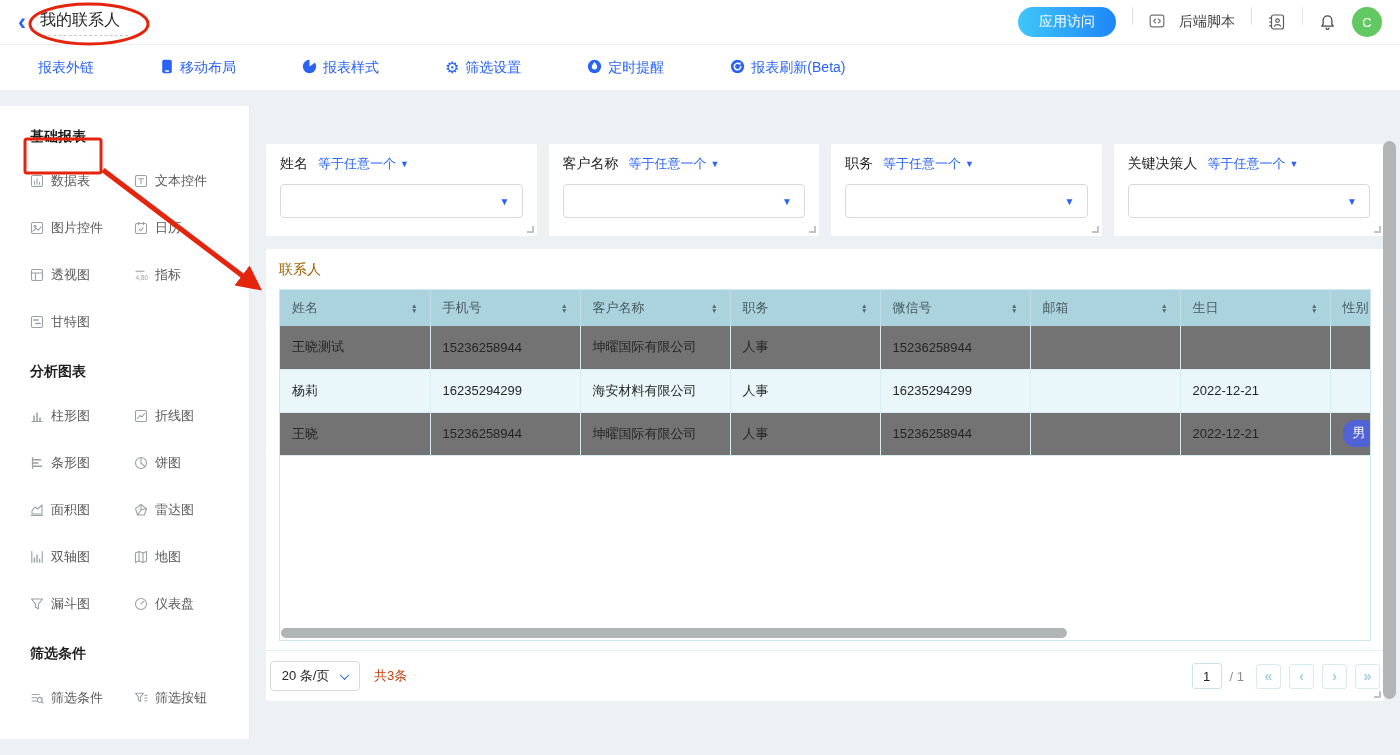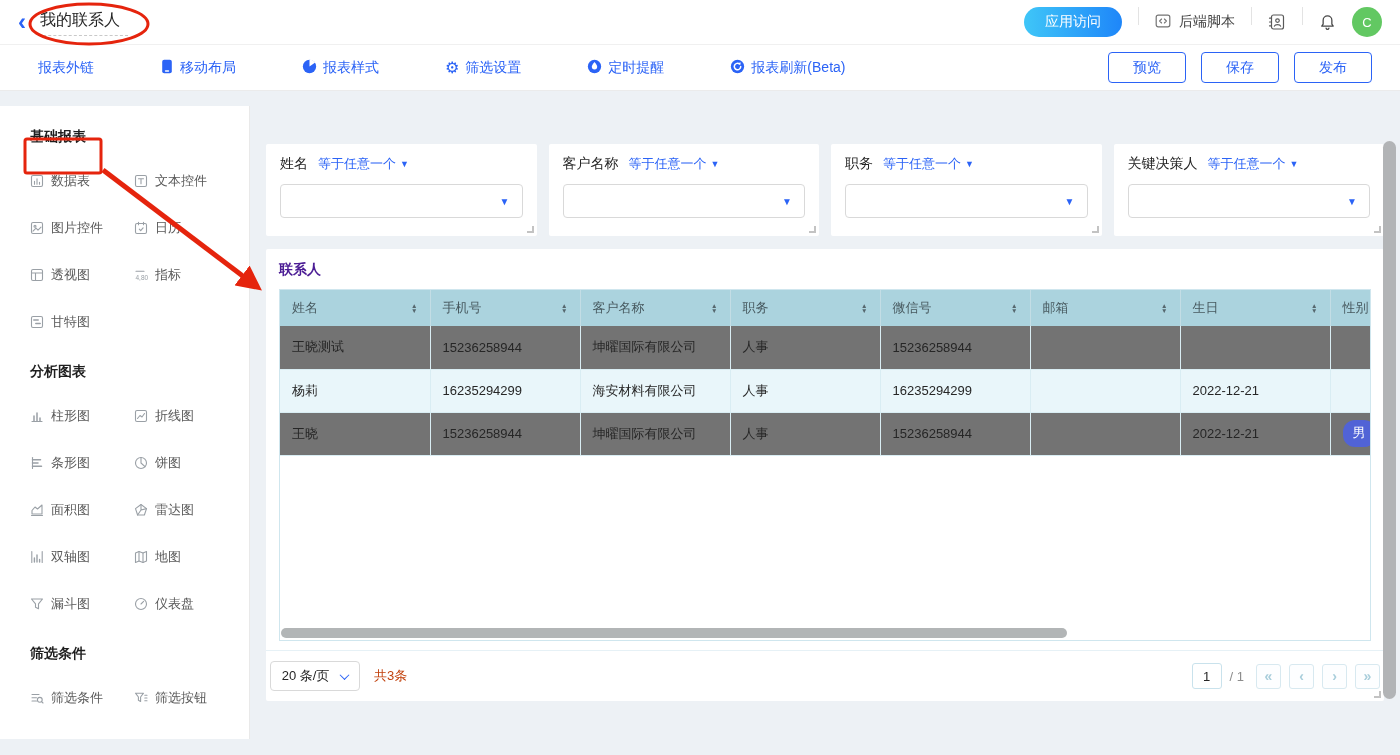--- a/index.html
+++ b/index.html
@@ -9,21 +9,21 @@
   
   .topbar { height:45px; background:#fff; display:flex; align-items:center;
     justify-content:space-between; padding:0 18px; border-bottom:1px solid #f0f0f0; position:relative; }
   .topbar-left { display:flex; align-items:center; }
   .back { color:#2b63f6; font-size:24px; font-weight:bold; line-height:1; margin-right:12px; cursor:pointer; }
   .doc-title { font-size:16px; color:#262626; padding:2px 8px 4px 2px; border-bottom:1px dashed #c9c9c9; }
   .topbar-right { display:flex; gap:16px; }
   .pill { background:linear-gradient(90deg,#3fc6f8,#1e86f9); color:#fff; font-size:14px;
     padding:6px 21px; border-radius:16px; border:none; cursor:pointer; }
   .vdiv { width:1px; height:18px; background:#e3e3e3; }
-  .script-item { display:flex; align-items:center; gap:8px; font-size:14px; color:#404040; cursor:pointer; }
+  .script-item { display:flex; align-items:center; gap:14px; font-size:14px; color:#404040; cursor:pointer; }
   .icon-btn { display:flex; align-items:center; cursor:pointer; }
   .avatar { width:30px; height:30px; border-radius:50%; background:#62c862; color:#fff;
     display:flex; align-items:center; justify-content:center; font-size:13px; cursor:pointer; }
 
   
   .toolbar { height:46px; background:#fff; display:flex; align-items:center;
     justify-content:space-between; padding:0 28px 0 38px; border-bottom:1px solid #ebebeb; }
   .tb-left { display:flex; align-items:center; gap:66px; }
   .tb-item { display:flex; align-items:center; gap:6px; color:#2b63f6; font-size:14px; cursor:pointer; }
   .gear-glyph { font-size:16px; line-height:1; color:#2b63f6; }
@@ -51,21 +51,21 @@
   .fop { display:flex; align-items:center; gap:4px; color:#2b63f6; font-size:13px; cursor:pointer; }
   .fop .caret { font-size:9px; }
   .fselect { margin-top:11px; height:34px; border:1px solid #d9d9d9; border-radius:4px; background:#fff;
     display:flex; align-items:center; justify-content:flex-end; padding-right:12px; cursor:pointer; }
   .fselect .caret { color:#2b63f6; font-size:10px; }
   .corner { position:absolute; bottom:3px; right:3px; width:7px; height:7px;
     border-right:2px solid #c3c3c3; border-bottom:2px solid #c3c3c3; }
 
   
   .tcard { background:#fff; border-radius:2px; height:452px; position:relative; padding:10px 13px 0; }
-  .ttitle { font-size:14px; font-weight:bold; color:#4c1d95; margin:2px 0 10px; }
+  .ttitle { font-size:14px; font-weight:normal; color:#a16207; margin:2px 0 10px; }
   .grid-wrap { border:1px solid #cfe6ee; height:352px; overflow:hidden; position:relative; background:#fff; }
   table { border-collapse:collapse; table-layout:fixed; width:1130px; }
   th { background:#abd3de; height:36px; padding:0 12px; font-weight:normal; font-size:13px;
     color:#47595f; border-right:1px solid #c3dde5; cursor:pointer; }
   .th-inner { display:flex; align-items:center; justify-content:space-between; }
   .sort { display:flex; flex-direction:column; line-height:5px; font-size:6.5px; color:#55666d; }
   td { height:43px; padding:0 12px; border:1px solid #d9edf3; font-size:13px; color:#262626; background:#737373; }
   tr.alt td { background:#e9f6fa; }
   tbody tr:first-child td { border-top:none; }
   td:first-child, th:first-child { border-left:none; }
@@ -167,25 +167,20 @@
       <span>定时提醒</span>
     </span>
     <span class="tb-item">
       <span><svg width="15" height="15" viewBox="0 0 14 14">
             <circle cx="7" cy="7" r="6.2" fill="#2b63f6"></circle>
             <path d="M10 7a3 3 0 1 1-1.1-2.3" stroke="#fff" stroke-width="1.4" fill="none" stroke-linecap="round"></path>
             <path d="M9.6 2.7l.3 2.4-2.3-.5z" fill="#fff"></path>
           </svg></span>
       <span>报表刷新(Beta)</span>
     </span>
-  </div>
-  <div class="tb-right">
-    <button class="tb-btn">预览</button>
-    <button class="tb-btn">保存</button>
-    <button class="tb-btn">发布</button>
   </div>
 </div>
 
 <div class="page-body">
 
   <div class="sidebar">
     <div class="side-section">
       <div class="side-title">基础报表</div>
       <div class="side-grid">
         <span class="side-item">

